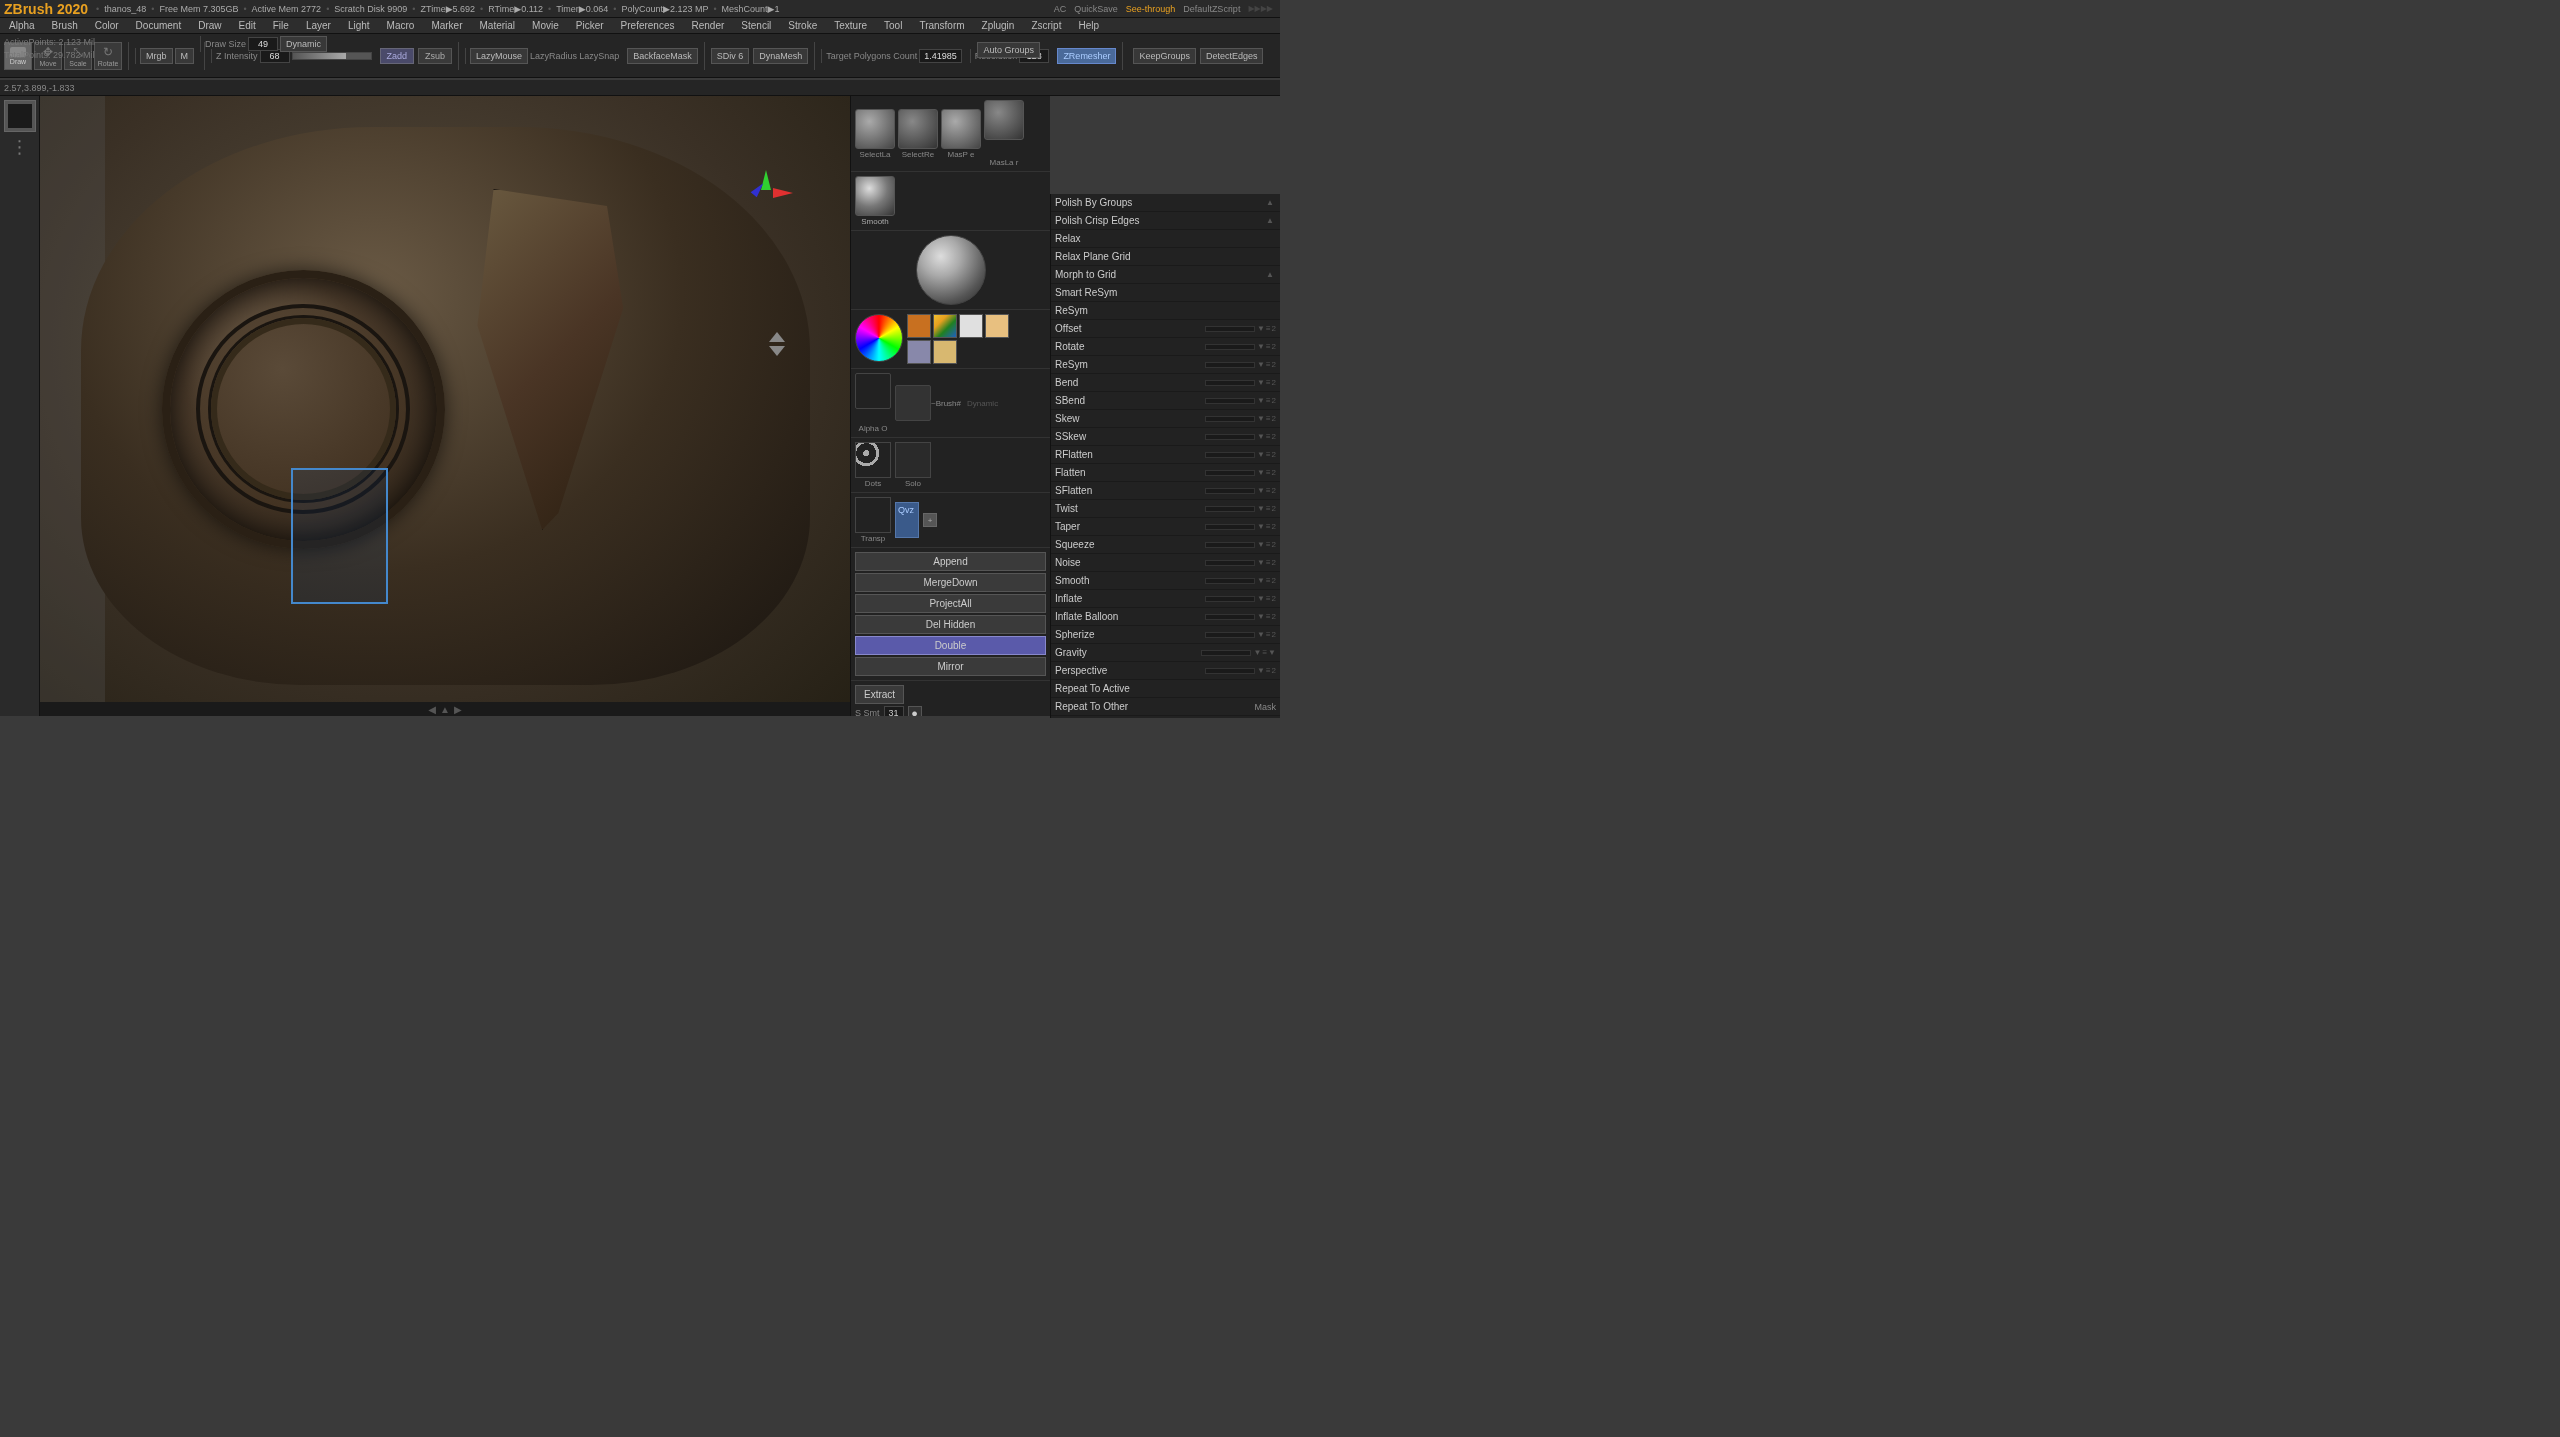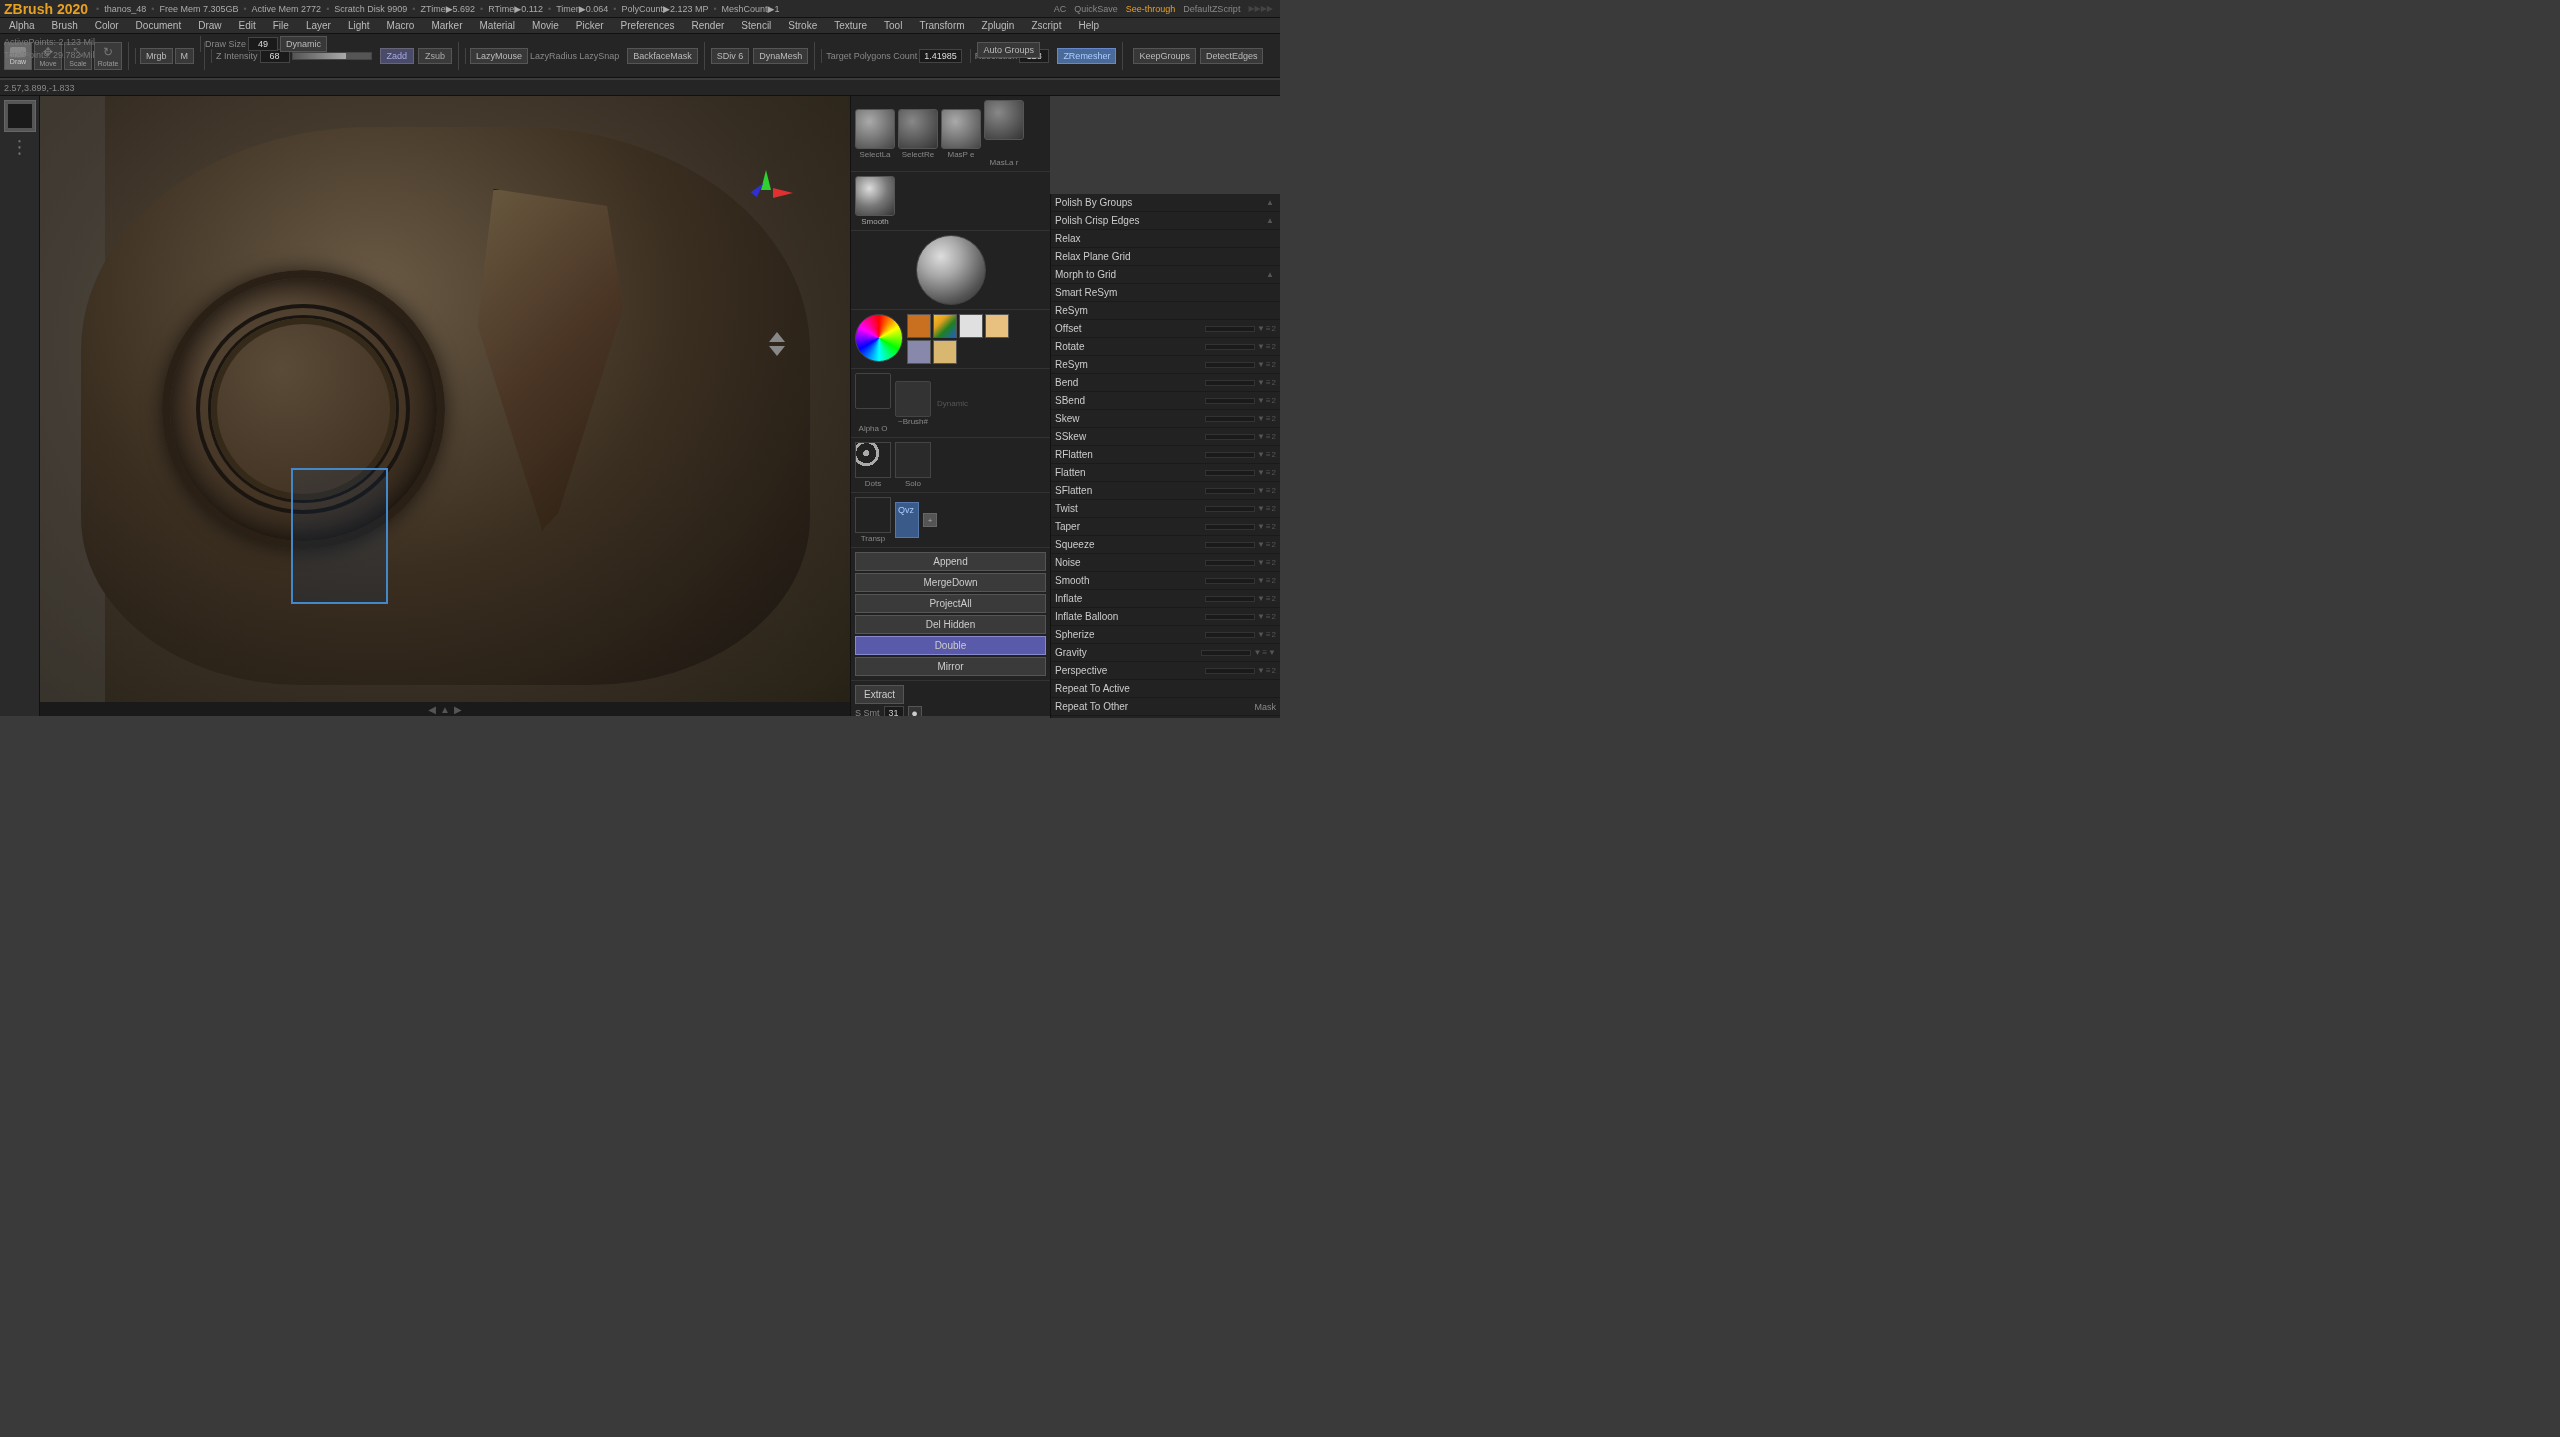--- a/index.html
+++ b/index.html
@@ -649,21 +649,21 @@
           <div style="width:24px;height:24px;background:#d8b870;border:1px solid #555;"></div>
         </div>
       </div>
     </div>
 
     <div style="display:flex;align-items:center;gap:4px;padding:4px;border-bottom:1px solid #333;">
       <div style="display:flex;flex-direction:column;align-items:center;gap:15px;">
         <div style="width:36px;height:36px;background:#222;border:1px solid #444;border-radius:2px;"></div>
         <span style="font-size:8px;color:#888;">Alpha O</span>
       </div>
-      <div style="display:flex;flex-direction:column;align-items:center;gap:0;">
+      <div style="display:flex;flex-direction:row;align-items:center;gap:0;">
         <div style="width:36px;height:36px;background:#333;border:1px solid #444;border-radius:2px;"></div>
         <span style="font-size:8px;color:#888;">~Brush#</span>
       </div>
       <span style="font-size:8px;color:#555;margin-left:2px;">Dynamic</span>
     </div>
 
     <div style="display:flex;align-items:center;gap:4px;padding:4px;border-bottom:1px solid #333;">
       <div style="display:flex;flex-direction:column;align-items:center;gap:1px;">
         <div style="width:36px;height:36px;background:radial-gradient(circle at 30% 30%, #aaa 0px, #aaa 3px, transparent 3px, transparent 10px, #aaa 10px, #aaa 13px, transparent 13px),#222;border:1px solid #444;"></div>
         <span style="font-size:8px;color:#888;">Dots</span>

